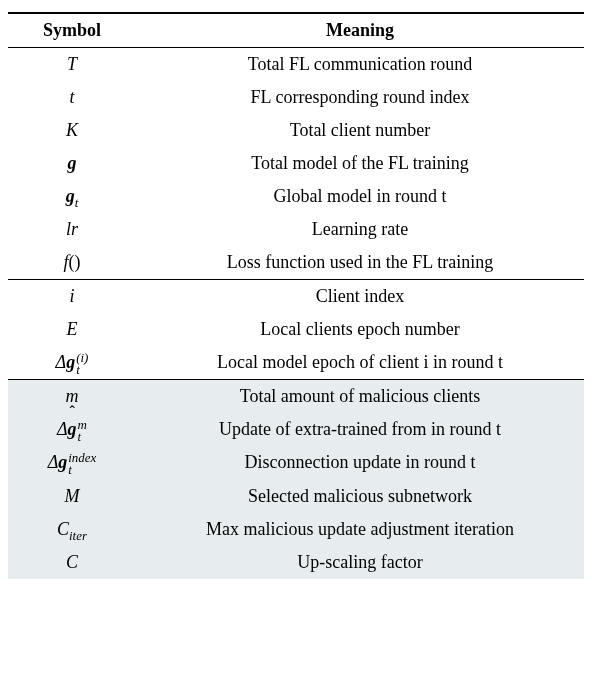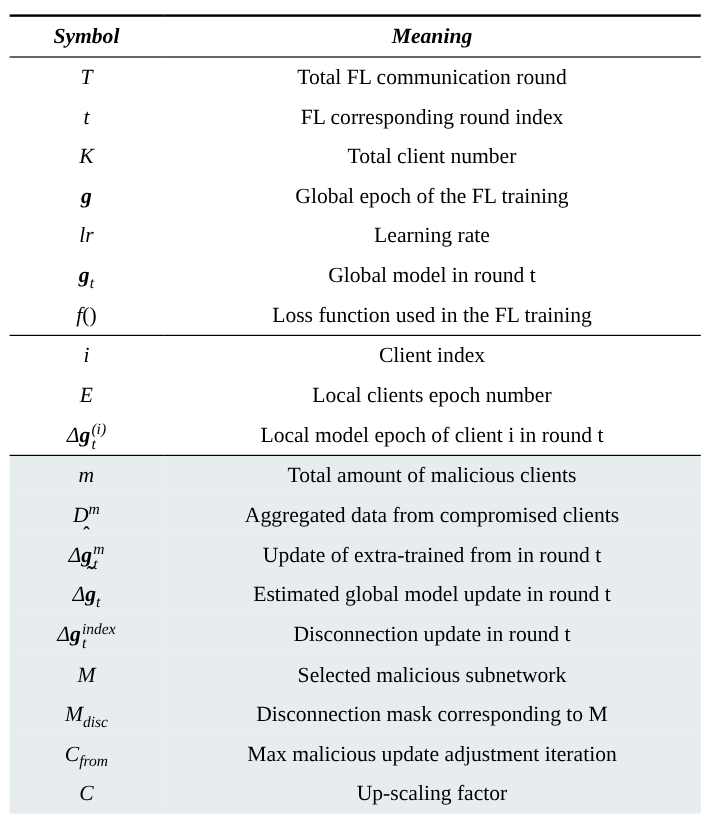--- a/index.html
+++ b/index.html
@@ -56,21 +56,20 @@
     font-style: italic;
     margin-left: 1px;
     text-align: left;
   }
   .bold-it {
     font-weight: bold;
     font-style: italic;
   }
   .rule-thick {
     border-top: 2px solid #000;
-    font-style: italic;
   }
   .rule-thin {
     border-top: 1px solid #000;
   }
   .shaded td {
     background: #e7ecef;
   }
   .hat-over {
     position: relative;
     display: inline-block;
@@ -121,29 +120,29 @@
       <tr>
         <td class="symbol"><span class="sym">t</span></td>
         <td>FL corresponding round index</td>
       </tr>
       <tr>
         <td class="symbol"><span class="sym">K</span></td>
         <td>Total client number</td>
       </tr>
       <tr>
         <td class="symbol"><span class="sym bold-it">g</span></td>
-        <td>Global epoch of the FL training</td>
+        <td>Total model of the FL training</td>
+      </tr>
+      <tr>
+        <td class="symbol"><span class="sym"><span class="bold-it">g</span><span class="sub">t</span></span></td>
+        <td>Global model in round t</td>
       </tr>
       <tr>
         <td class="symbol"><span class="sym">lr</span></td>
         <td>Learning rate</td>
-      </tr>
-      <tr>
-        <td class="symbol"><span class="sym"><span class="bold-it">g</span><span class="sub">t</span></span></td>
-        <td>Global model in round t</td>
       </tr>
       <tr>
         <td class="symbol"><span class="sym">f<span class="nonit">()</span></span></td>
         <td>Loss function used in the FL training</td>
       </tr>
       <tr class="rule-thin">
         <td class="symbol"><span class="sym">i</span></td>
         <td>Client index</td>
       </tr>
       <tr>
@@ -155,51 +154,39 @@
               <span>(i)</span>
               <span>t</span>
             </span></span></td>
         <td>Local model epoch of client i in round t</td>
       </tr>
       <tr class="shaded rule-thin">
         <td class="symbol"><span class="sym">m</span></td>
         <td>Total amount of malicious clients</td>
       </tr>
       <tr class="shaded">
-        <td class="symbol"><span class="sym">D<span class="sup">m</span></span></td>
-        <td>Aggregated data from compromised clients</td>
-      </tr>
-      <tr class="shaded">
         <td class="symbol"><span class="sym">Δ<span class="hat-over bold-it">g</span><span class="supsub">
               <span>m</span>
               <span>t</span>
             </span></span></td>
         <td>Update of extra-trained from in round t</td>
-      </tr>
-      <tr class="shaded">
-        <td class="symbol"><span class="sym">Δ<span class="tilde-over bold-it">g</span><span class="sub">t</span></span></td>
-        <td>Estimated global model update in round t</td>
       </tr>
       <tr class="shaded">
         <td class="symbol"><span class="sym">Δ<span class="bold-it">g</span><span class="supsub">
               <span>index</span>
               <span>t</span>
             </span></span></td>
         <td>Disconnection update in round t</td>
       </tr>
       <tr class="shaded">
         <td class="symbol"><span class="sym">M</span></td>
         <td>Selected malicious subnetwork</td>
       </tr>
       <tr class="shaded">
-        <td class="symbol"><span class="sym">M<span class="sub">disc</span></span></td>
-        <td>Disconnection mask corresponding to M</td>
-      </tr>
-      <tr class="shaded">
-        <td class="symbol"><span class="sym">C<span class="sub">from</span></span></td>
+        <td class="symbol"><span class="sym">C<span class="sub">iter</span></span></td>
         <td>Max malicious update adjustment iteration</td>
       </tr>
       <tr class="shaded">
         <td class="symbol"><span class="sym">C</span></td>
         <td>Up-scaling factor</td>
       </tr>
     </tbody>
 </table>
 
 </body></html>

